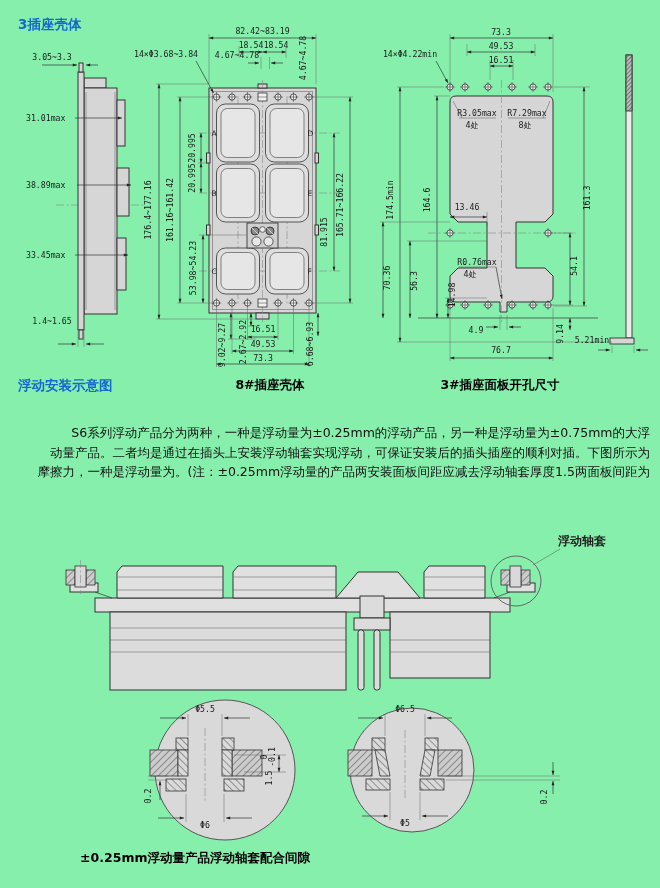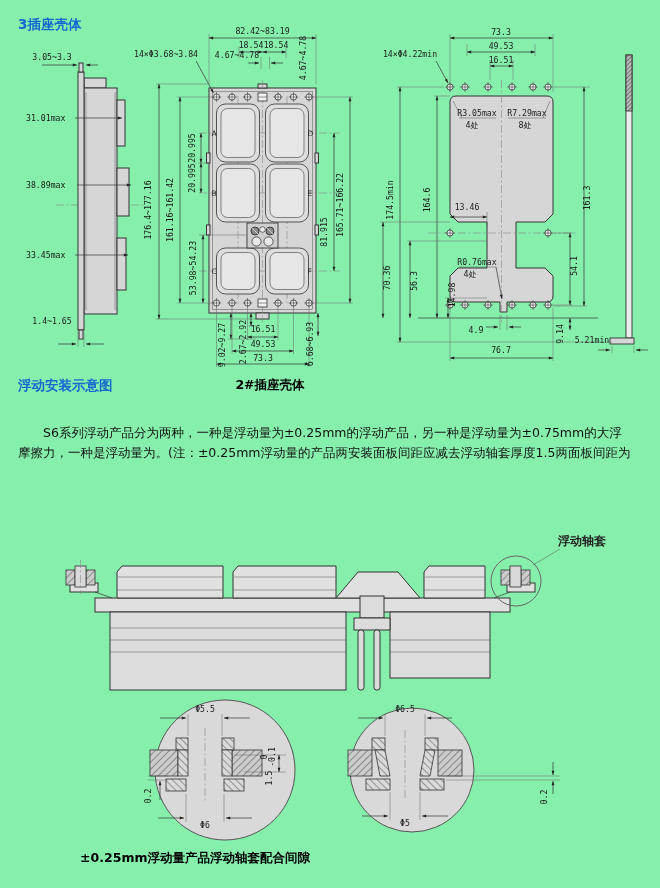--- a/index.html
+++ b/index.html
@@ -1,20 +1,20 @@
 <!DOCTYPE html>
 <html><head>
 <meta charset="utf-8">
 <style>
   html,body{margin:0;padding:0;background:#fff;}
   #page{position:relative;width:660px;height:888px;background:#86efac;overflow:hidden;
         font-family:"DejaVu Sans",sans-serif;}
   .sec-title{position:absolute;left:18px;font-size:13.5px;font-weight:bold;color:#1668d1;}
   .cap{position:absolute;font-size:12.5px;font-weight:bold;color:#000;text-align:center;}
-  .para{position:absolute;left:18px;top:423px;width:632px;font-size:12.5px;color:#111;}
+  .para{position:absolute;left:18px;top:423px;width:632px;font-size:12.5px;color:#111;text-align:right;}
   .para .pline{line-height:19.5px;white-space:nowrap;}
   .para .indent{text-indent:2em;}
   svg{position:absolute;left:0;}
   .t{font:8.2px "DejaVu Sans Mono",monospace;fill:#1a1a1a;}
   .cj{font:8px "DejaVu Sans",sans-serif;fill:#1a1a1a;}
   .lt{font:7.5px "DejaVu Sans",sans-serif;fill:#222;}
   .tm{text-anchor:middle;}
   .ts{text-anchor:start;}
   .ol{fill:#d6d6d6;stroke:#333;stroke-width:1;}
   .ol2{fill:#e0e0e0;stroke:#333;stroke-width:1;}
@@ -310,26 +310,28 @@
       <text class="t tm" x="563" y="334" transform="rotate(-90 563 334)">9.14</text>
       <line class="d2" x1="570" y1="318" x2="570" y2="330"></line>
       <text class="t tm" x="592" y="343">5.21min</text>
       <line class="xl" x1="612" y1="346" x2="612" y2="353"></line>
         <line class="xl" x1="634" y1="346" x2="634" y2="353"></line>
       <line class="de" x1="598" y1="350" x2="610" y2="350"></line>
         <line class="de" x1="648" y1="350" x2="636" y2="350"></line>
     </g>
   </svg>
 
-  <div class="cap" style="left:210px;top:377px;width:120px;">2#插座壳体</div>
+  <div class="cap" style="left:210px;top:377px;width:120px;">8#插座壳体</div>
+  <div class="cap" style="left:420px;top:377px;width:160px;">3#插座面板开孔尺寸</div>
 
   <div class="sec-title" style="top:377px;">浮动安装示意图</div>
 
   <div class="para">
     <div class="pline indent">S6系列浮动产品分为两种，一种是浮动量为±0.25mm的浮动产品，另一种是浮动量为±0.75mm的大浮</div>
+    <div class="pline">动量产品。二者均是通过在插头上安装浮动轴套实现浮动，可保证安装后的插头插座的顺利对插。下图所示为</div>
     <div class="pline">摩擦力，一种是浮动量为。(注：±0.25mm浮动量的产品两安装面板间距应减去浮动轴套厚度1.5两面板间距为</div>
   </div>
 
   <svg style="top:528px;" width="660" height="170" viewBox="0 528 660 170">
     <g>
 
       <rect class="ol2" x="95" y="598" width="415" height="14"></rect>
       <rect class="ol2" x="70" y="583" width="28" height="9"></rect>
       <line class="dl" x1="95" y1="592" x2="112" y2="598"></line>
       <rect class="ol2" x="507" y="583" width="28" height="9"></rect>

